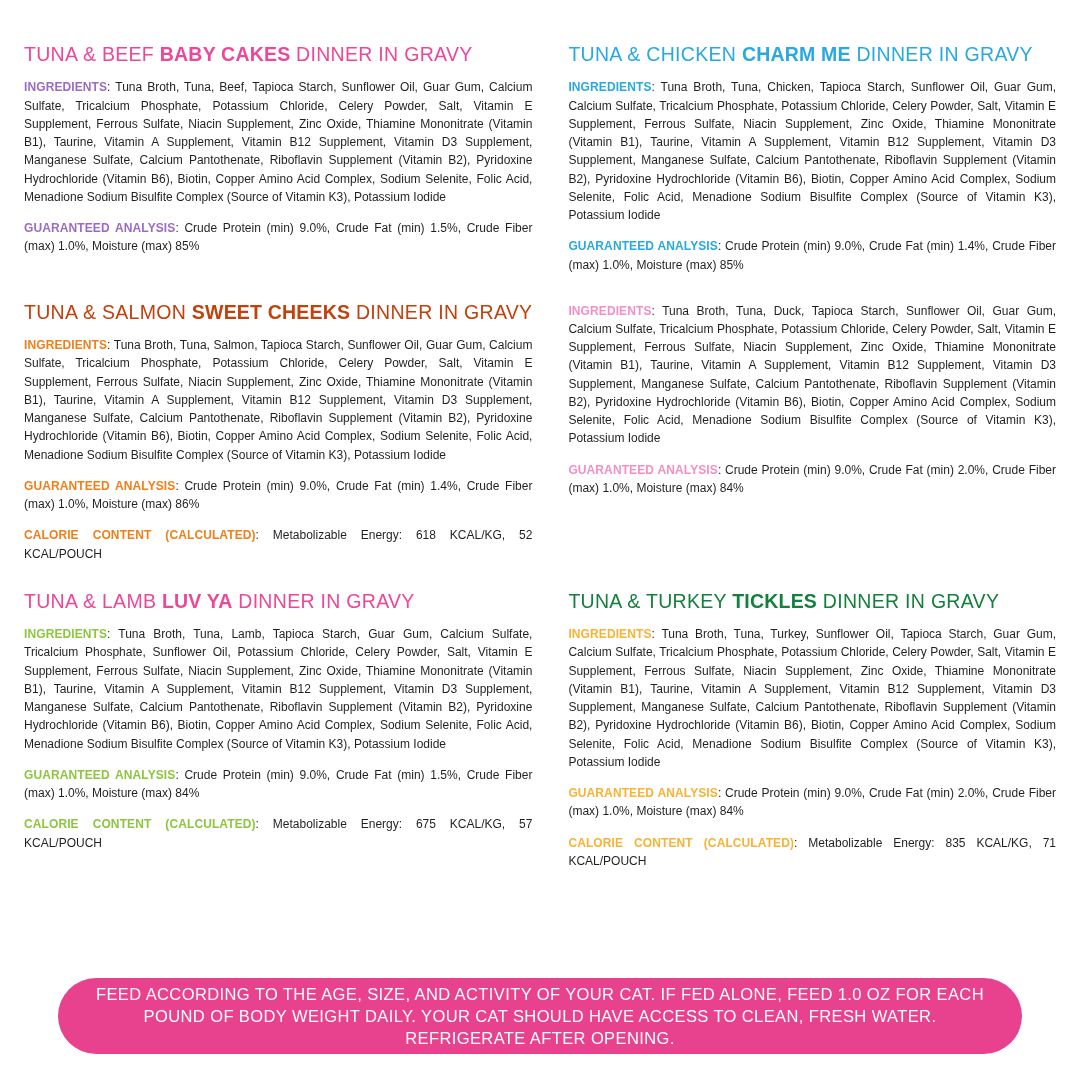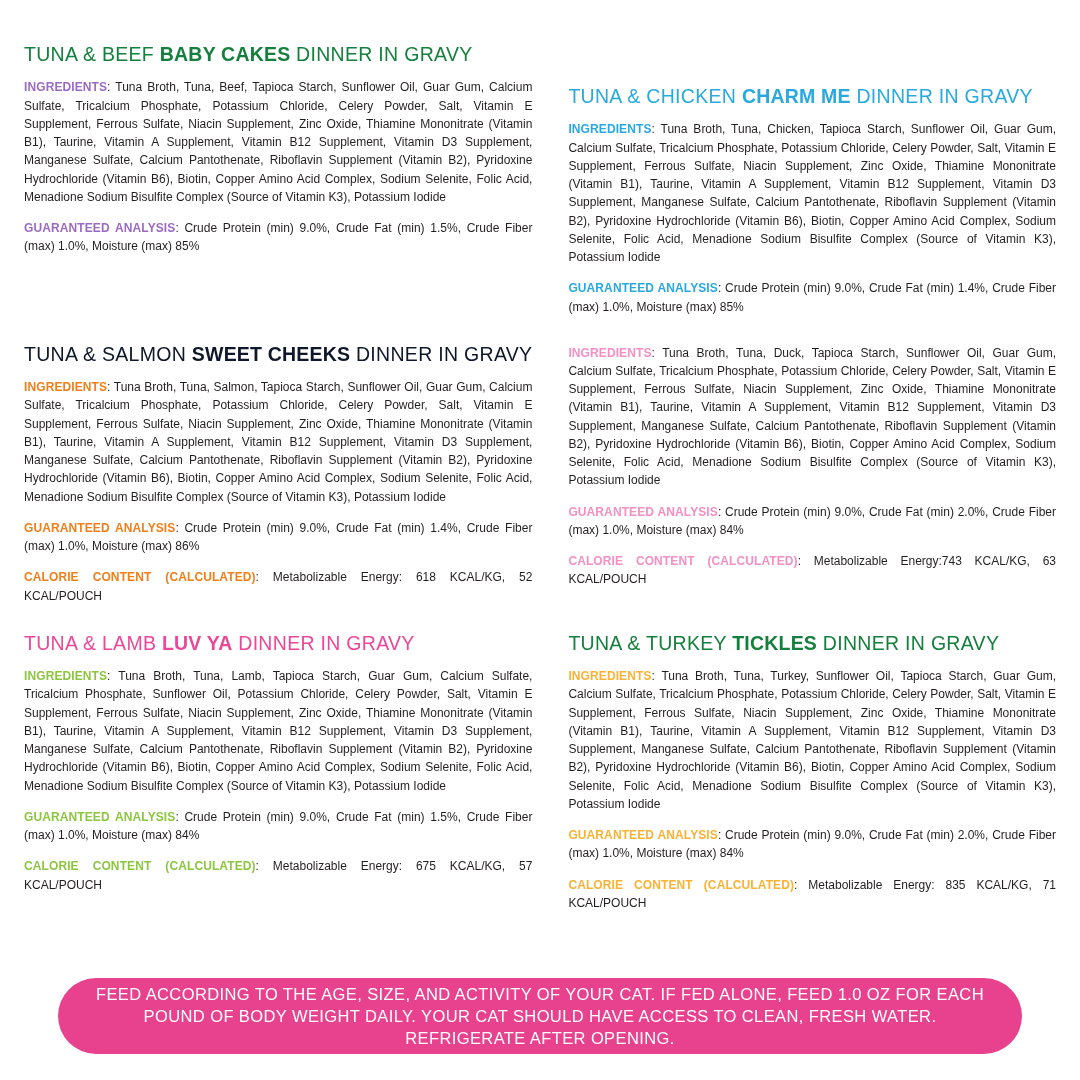--- a/index.html
+++ b/index.html
@@ -80,39 +80,38 @@
     text-transform: uppercase;
   }
 </style>
 </head>
 <body>
 
 <div id="page">
 
   <div class="grid" id="product-grid">
       <div class="panel">
-        <div class="panel-title" style="color: #15803d;"><span class="title-pre">TUNA &amp; BEEF </span><span class="title-brand">BABY CAKES</span><span class="title-post"> DINNER IN GRAVY</span></div>
+        <div class="panel-title" style="color: #ec4899;"><span class="title-pre">TUNA &amp; BEEF </span><span class="title-brand">BABY CAKES</span><span class="title-post"> DINNER IN GRAVY</span></div>
         <p class="para"><span class="lbl" style="color: rgb(155, 107, 196);">INGREDIENTS</span><span>: </span><span>Tuna Broth, Tuna, Beef, Tapioca Starch, Sunflower Oil, Guar Gum, Calcium Sulfate, Tricalcium Phosphate, Potassium Chloride, Celery Powder, Salt, Vitamin E Supplement, Ferrous Sulfate, Niacin Supplement, Zinc Oxide, Thiamine Mononitrate (Vitamin B1), Taurine, Vitamin A Supplement, Vitamin B12 Supplement, Vitamin D3 Supplement, Manganese Sulfate, Calcium Pantothenate, Riboflavin Supplement (Vitamin B2), Pyridoxine Hydrochloride (Vitamin B6), Biotin, Copper Amino Acid Complex, Sodium Selenite, Folic Acid, Menadione Sodium Bisulfite Complex (Source of Vitamin K3), Potassium Iodide</span></p>
         <p class="para"><span class="lbl" style="color: rgb(155, 107, 196);">GUARANTEED ANALYSIS</span><span>: </span><span>Crude Protein (min) 9.0%, Crude Fat (min) 1.5%, Crude Fiber (max) 1.0%, Moisture (max) 85%</span></p>
       </div>
       <div class="panel">
-        <div class="panel-title" style="color: rgb(41, 169, 224); margin-top: 42px;"><span class="title-pre">TUNA &amp; CHICKEN </span><span class="title-brand">CHARM ME</span><span class="title-post"> DINNER IN GRAVY</span></div>
+        <div class="panel-title" style="color: rgb(41, 169, 224);"><span class="title-pre">TUNA &amp; CHICKEN </span><span class="title-brand">CHARM ME</span><span class="title-post"> DINNER IN GRAVY</span></div>
         <p class="para"><span class="lbl" style="color: rgb(41, 169, 224);">INGREDIENTS</span><span>: </span><span>Tuna Broth, Tuna, Chicken, Tapioca Starch, Sunflower Oil, Guar Gum, Calcium Sulfate, Tricalcium Phosphate, Potassium Chloride, Celery Powder, Salt, Vitamin E Supplement, Ferrous Sulfate, Niacin Supplement, Zinc Oxide, Thiamine Mononitrate (Vitamin B1), Taurine, Vitamin A Supplement, Vitamin B12 Supplement, Vitamin D3 Supplement, Manganese Sulfate, Calcium Pantothenate, Riboflavin Supplement (Vitamin B2), Pyridoxine Hydrochloride (Vitamin B6), Biotin, Copper Amino Acid Complex, Sodium Selenite, Folic Acid, Menadione Sodium Bisulfite Complex (Source of Vitamin K3), Potassium Iodide</span></p>
         <p class="para"><span class="lbl" style="color: rgb(41, 169, 224);">GUARANTEED ANALYSIS</span><span>: </span><span>Crude Protein (min) 9.0%, Crude Fat (min) 1.4%, Crude Fiber (max) 1.0%, Moisture (max) 85%</span></p>
       </div>
       <div class="panel">
-        <div class="panel-title" style="color: #0f172a;"><span class="title-pre">TUNA &amp; SALMON </span><span class="title-brand">SWEET CHEEKS</span><span class="title-post"> DINNER IN GRAVY</span></div>
+        <div class="panel-title" style="color: #c2410c;"><span class="title-pre">TUNA &amp; SALMON </span><span class="title-brand">SWEET CHEEKS</span><span class="title-post"> DINNER IN GRAVY</span></div>
         <p class="para"><span class="lbl" style="color: rgb(240, 127, 26);">INGREDIENTS</span><span>: </span><span>Tuna Broth, Tuna, Salmon, Tapioca Starch, Sunflower Oil, Guar Gum, Calcium Sulfate, Tricalcium Phosphate, Potassium Chloride, Celery Powder, Salt, Vitamin E Supplement, Ferrous Sulfate, Niacin Supplement, Zinc Oxide, Thiamine Mononitrate (Vitamin B1), Taurine, Vitamin A Supplement, Vitamin B12 Supplement, Vitamin D3 Supplement, Manganese Sulfate, Calcium Pantothenate, Riboflavin Supplement (Vitamin B2), Pyridoxine Hydrochloride (Vitamin B6), Biotin, Copper Amino Acid Complex, Sodium Selenite, Folic Acid, Menadione Sodium Bisulfite Complex (Source of Vitamin K3), Potassium Iodide</span></p>
         <p class="para"><span class="lbl" style="color: rgb(240, 127, 26);">GUARANTEED ANALYSIS</span><span>: </span><span>Crude Protein (min) 9.0%, Crude Fat (min) 1.4%, Crude Fiber (max) 1.0%, Moisture (max) 86%</span></p>
         <p class="para"><span class="lbl" style="color: rgb(240, 127, 26);">CALORIE CONTENT (CALCULATED)</span><span>: </span><span>Metabolizable Energy: 618 KCAL/KG, 52 KCAL/POUCH</span></p>
       </div>
       <div class="panel">
         <p class="para"><span class="lbl" style="color: rgb(244, 143, 196);">INGREDIENTS</span><span>: </span><span>Tuna Broth, Tuna, Duck, Tapioca Starch, Sunflower Oil, Guar Gum, Calcium Sulfate, Tricalcium Phosphate, Potassium Chloride, Celery Powder, Salt, Vitamin E Supplement, Ferrous Sulfate, Niacin Supplement, Zinc Oxide, Thiamine Mononitrate (Vitamin B1), Taurine, Vitamin A Supplement, Vitamin B12 Supplement, Vitamin D3 Supplement, Manganese Sulfate, Calcium Pantothenate, Riboflavin Supplement (Vitamin B2), Pyridoxine Hydrochloride (Vitamin B6), Biotin, Copper Amino Acid Complex, Sodium Selenite, Folic Acid, Menadione Sodium Bisulfite Complex (Source of Vitamin K3), Potassium Iodide</span></p>
         <p class="para"><span class="lbl" style="color: rgb(244, 143, 196);">GUARANTEED ANALYSIS</span><span>: </span><span>Crude Protein (min) 9.0%, Crude Fat (min) 2.0%, Crude Fiber (max) 1.0%, Moisture (max) 84%</span></p>
-        <p class="para"><span class="lbl" style="color: rgb(244, 143, 196);">CALORIE CONTENT (CALCULATED)</span><span>: </span><span>Metabolizable Energy:743 KCAL/KG, 63 KCAL/POUCH</span></p>
       </div>
       <div class="panel">
         <div class="panel-title" style="color: #ec4899;"><span class="title-pre">TUNA &amp; LAMB </span><span class="title-brand">LUV YA</span><span class="title-post"> DINNER IN GRAVY</span></div>
         <p class="para"><span class="lbl" style="color: rgb(140, 198, 63);">INGREDIENTS</span><span>: </span><span>Tuna Broth, Tuna, Lamb, Tapioca Starch, Guar Gum, Calcium Sulfate, Tricalcium Phosphate, Sunflower Oil, Potassium Chloride, Celery Powder, Salt, Vitamin E Supplement, Ferrous Sulfate, Niacin Supplement, Zinc Oxide, Thiamine Mononitrate (Vitamin B1), Taurine, Vitamin A Supplement, Vitamin B12 Supplement, Vitamin D3 Supplement, Manganese Sulfate, Calcium Pantothenate, Riboflavin Supplement (Vitamin B2), Pyridoxine Hydrochloride (Vitamin B6), Biotin, Copper Amino Acid Complex, Sodium Selenite, Folic Acid, Menadione Sodium Bisulfite Complex (Source of Vitamin K3), Potassium Iodide</span></p>
         <p class="para"><span class="lbl" style="color: rgb(140, 198, 63);">GUARANTEED ANALYSIS</span><span>: </span><span>Crude Protein (min) 9.0%, Crude Fat (min) 1.5%, Crude Fiber (max) 1.0%, Moisture (max) 84%</span></p>
         <p class="para"><span class="lbl" style="color: rgb(140, 198, 63);">CALORIE CONTENT (CALCULATED)</span><span>: </span><span>Metabolizable Energy: 675 KCAL/KG, 57 KCAL/POUCH</span></p>
       </div>
       <div class="panel">
         <div class="panel-title" style="color: #15803d;"><span class="title-pre">TUNA &amp; TURKEY </span><span class="title-brand">TICKLES</span><span class="title-post"> DINNER IN GRAVY</span></div>
         <p class="para"><span class="lbl" style="color: rgb(249, 178, 51);">INGREDIENTS</span><span>: </span><span>Tuna Broth, Tuna, Turkey, Sunflower Oil, Tapioca Starch, Guar Gum, Calcium Sulfate, Tricalcium Phosphate, Potassium Chloride, Celery Powder, Salt, Vitamin E Supplement, Ferrous Sulfate, Niacin Supplement, Zinc Oxide, Thiamine Mononitrate (Vitamin B1), Taurine, Vitamin A Supplement, Vitamin B12 Supplement, Vitamin D3 Supplement, Manganese Sulfate, Calcium Pantothenate, Riboflavin Supplement (Vitamin B2), Pyridoxine Hydrochloride (Vitamin B6), Biotin, Copper Amino Acid Complex, Sodium Selenite, Folic Acid, Menadione Sodium Bisulfite Complex (Source of Vitamin K3), Potassium Iodide</span></p>

